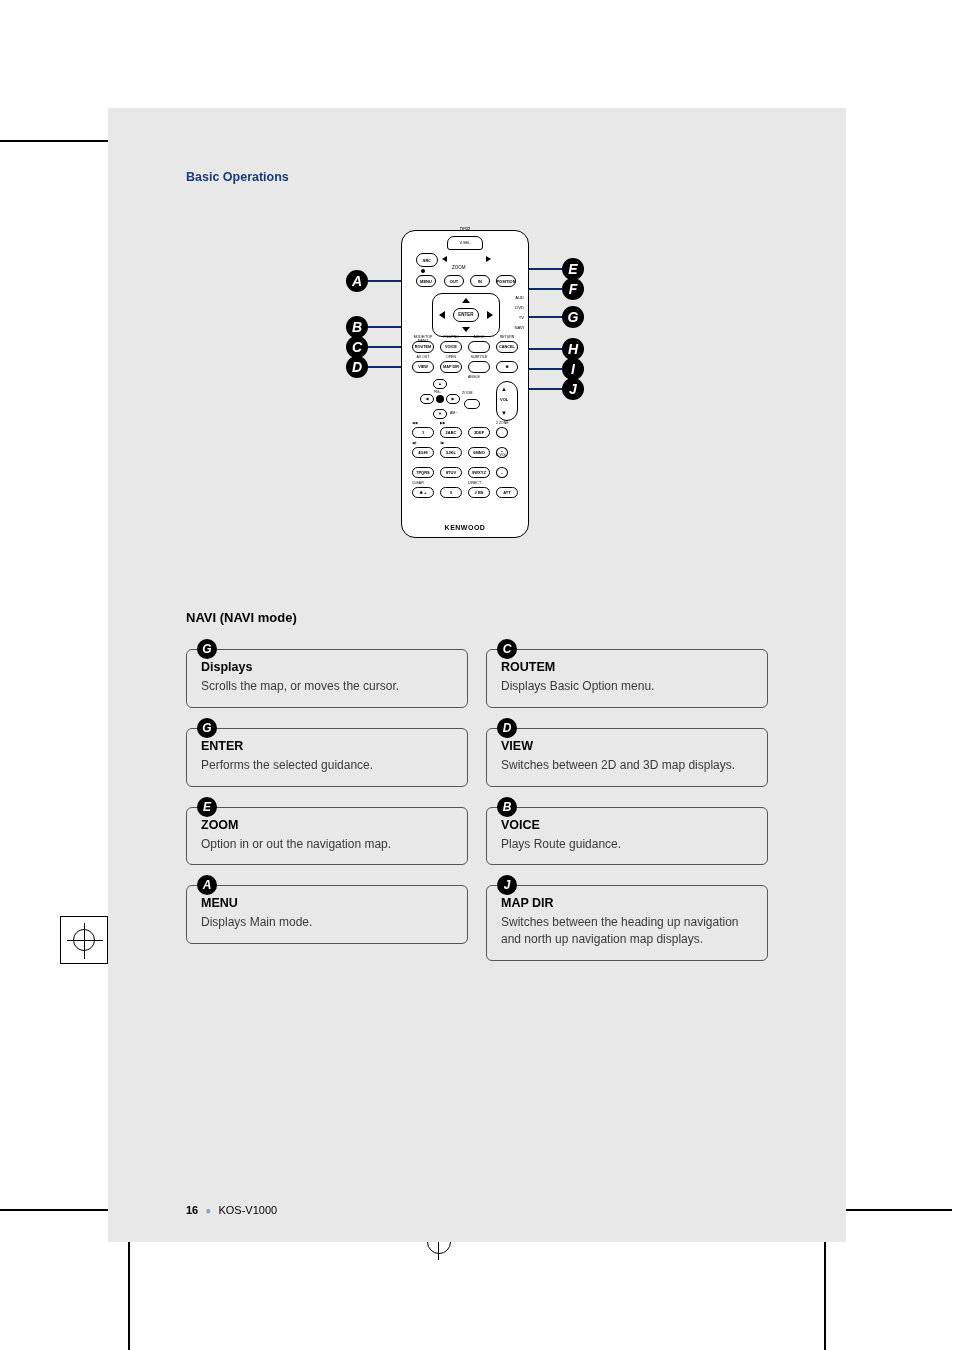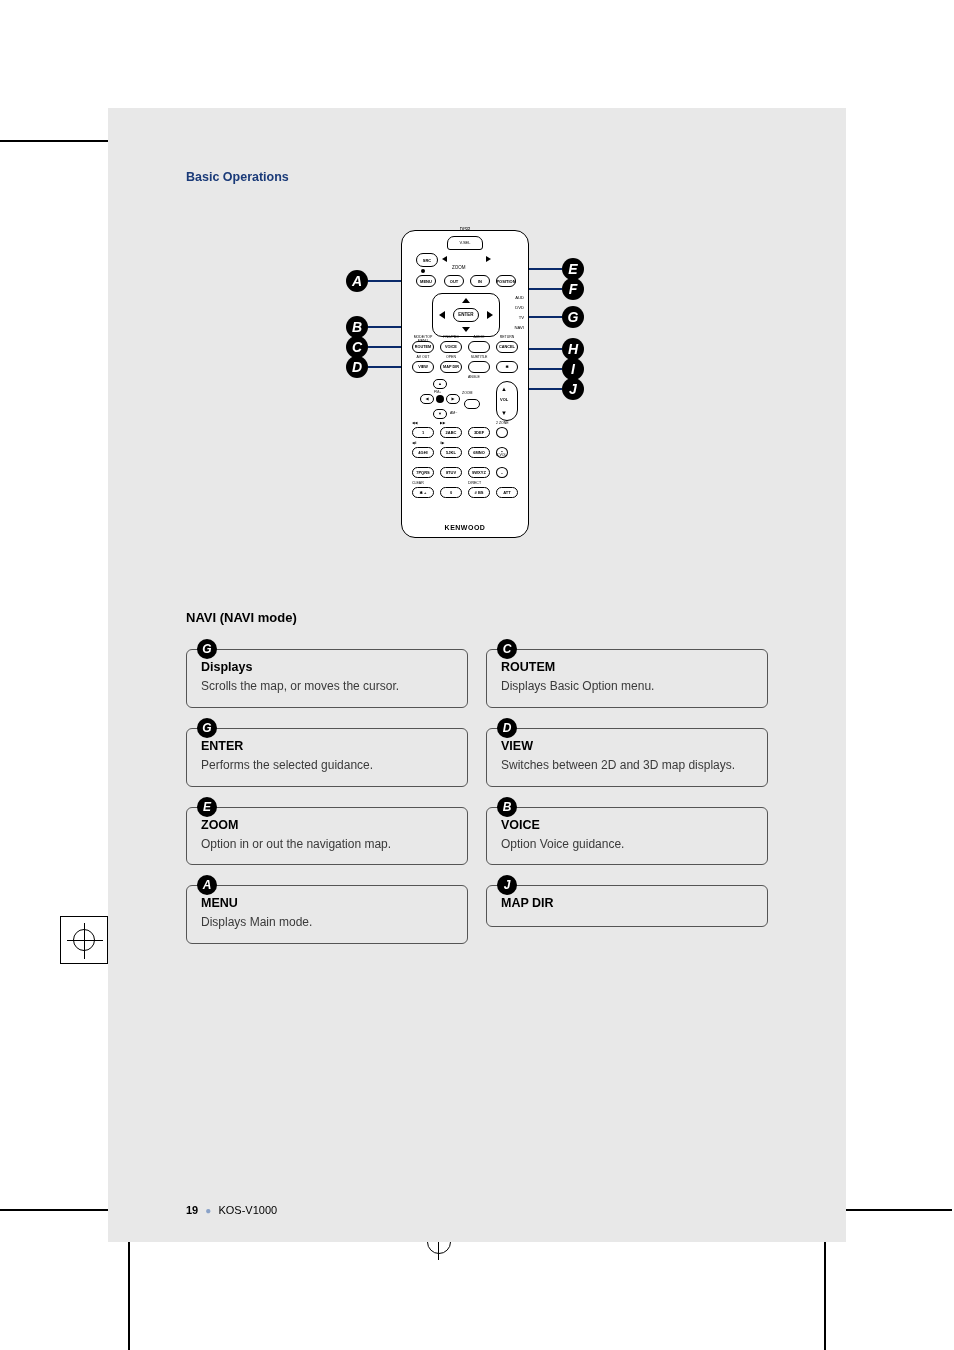--- a/index.html
+++ b/index.html
@@ -354,27 +354,28 @@
         <div class="box-desc">Displays Basic Option menu.</div>
       </div>
       <div class="box">
         <div class="box-tag">D</div>
         <div class="box-title">VIEW</div>
         <div class="box-desc">Switches between 2D and 3D map displays.</div>
       </div>
       <div class="box">
         <div class="box-tag">B</div>
         <div class="box-title">VOICE</div>
-        <div class="box-desc">Option Voice guidance.</div>
+        <div class="box-desc">Plays Route guidance.</div>
       </div>
       <div class="box">
         <div class="box-tag">J</div>
         <div class="box-title">MAP DIR</div>
+        <div class="box-desc">Switches between the heading up navigation and north up navigation map displays.</div>
       </div>
     </div>
   </div>
 
   <div class="footer">
-    <span class="pg">19</span>
+    <span class="pg">16</span>
     <span class="dot">●</span>
     <span>KOS-V1000</span>
   </div>
 </div>
 
 </body></html>

